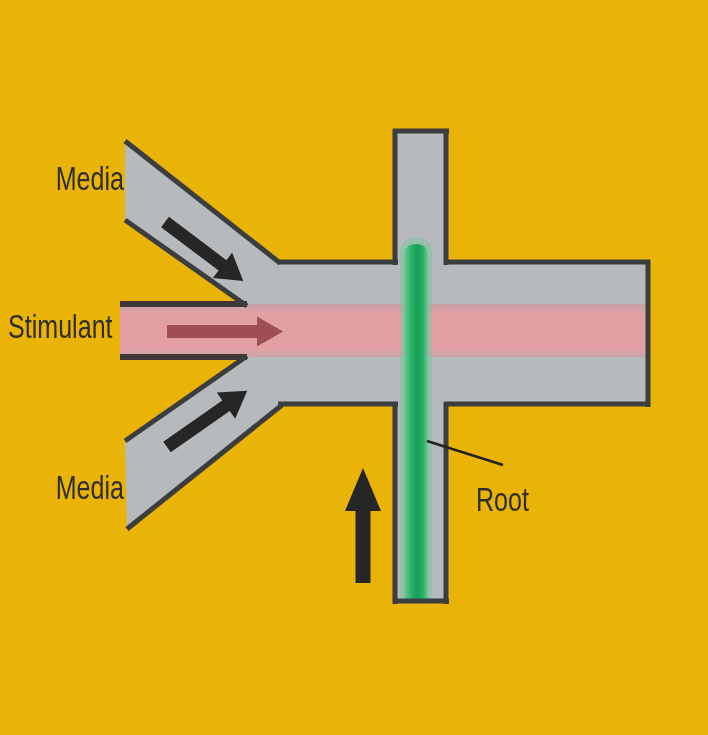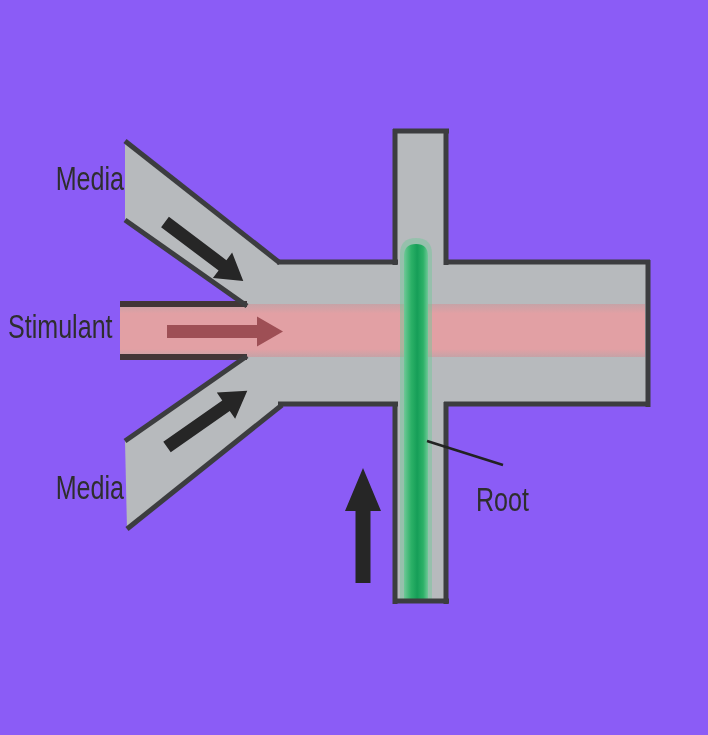--- a/index.html
+++ b/index.html
@@ -1,19 +1,19 @@
 <!DOCTYPE html>
 <html><head>
 <meta charset="utf-8">
 <style>
   html,body{margin:0;padding:0;background:#ffffff;}
   .canvas{
     position:relative;
     width:708px;height:735px;
-    background:#8b5cf6;
+    background:#eab308;
     overflow:hidden;
     font-family:"Liberation Sans", sans-serif;
   }
   .diagram-svg{position:absolute;left:0;top:0;}
   .label{
     position:absolute;
     font-size:33px;
     line-height:1;
     color:#2e2e2e;
     white-space:nowrap;

